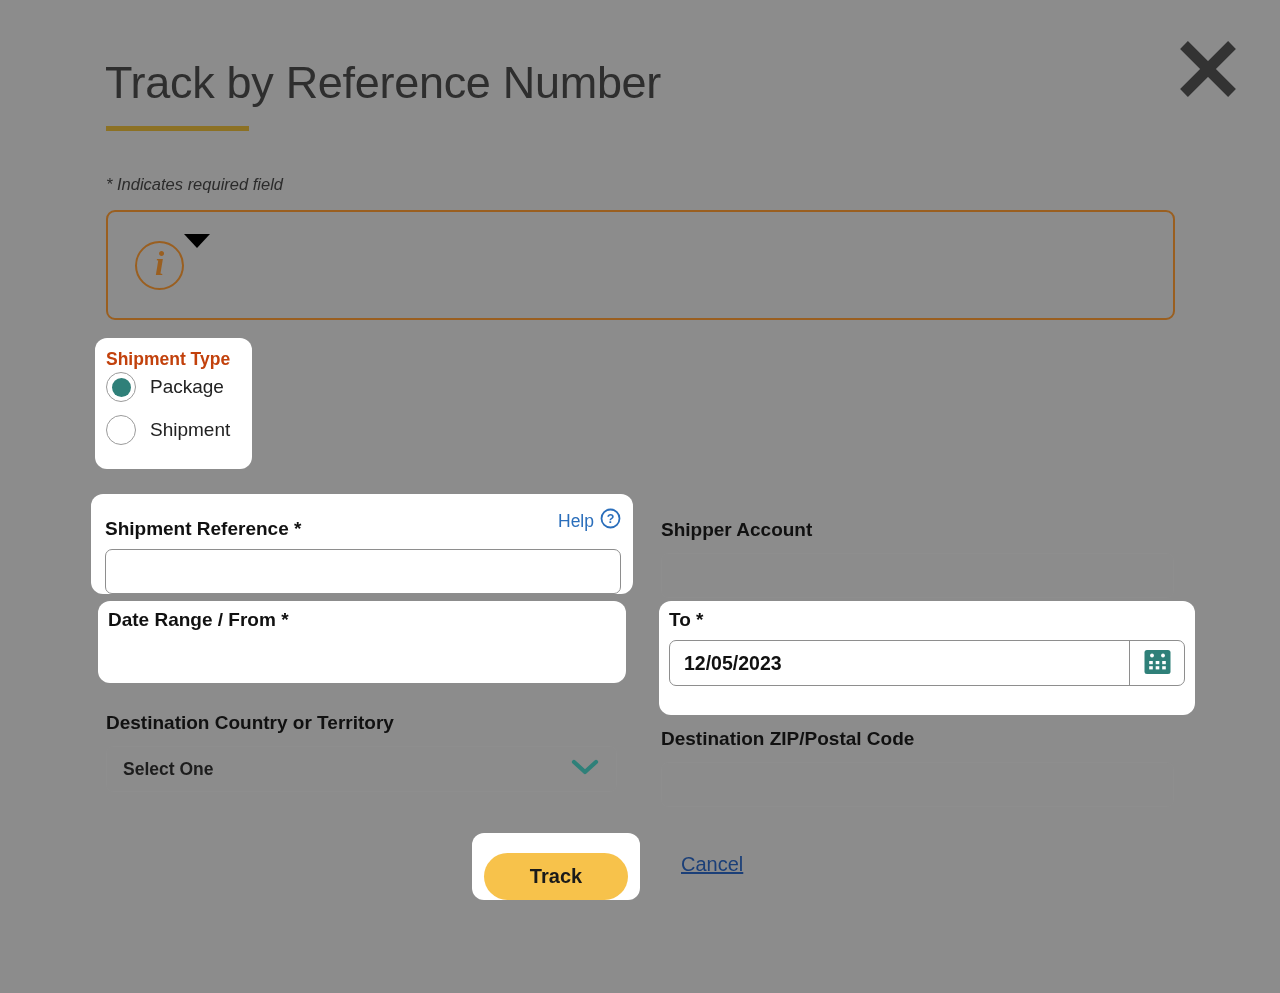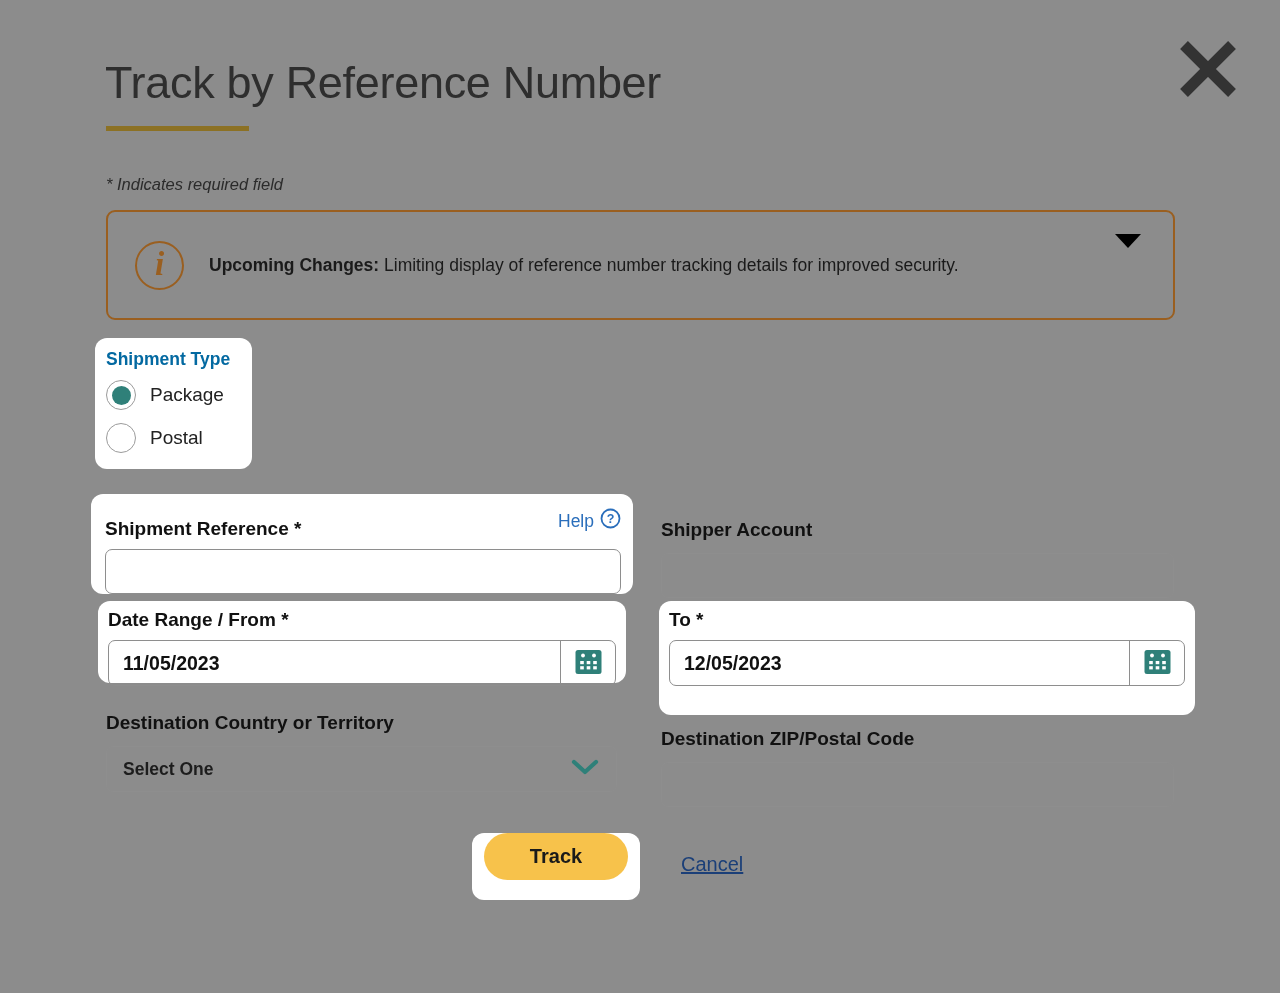--- a/index.html
+++ b/index.html
@@ -126,22 +126,22 @@
   .card-shipment-type {
     left: 95px;
     top: 338px;
     width: 157px;
     height: 131px;
     padding: 11px 0 0 11px;
   }
   .group-label {
     font-size: 17.5px;
     font-weight: 700;
-    color: #0369a1;
-    margin: 0 0 10px 0;
+    color: #c2410c;
+    margin: 0 0 2px 0;
   }
   .radio-row {
     display: flex;
     align-items: center;
     margin-bottom: 13px;
     cursor: pointer;
   }
   .radio {
     width: 30px; height: 30px;
     border-radius: 50%;
@@ -290,21 +290,21 @@
   
   .track-wrap {
     position: absolute;
     left: 472px;
     top: 833px;
     width: 168px;
     height: 67px;
     background: #ffffff;
     border-radius: 12px;
     display: flex;
-    align-items: flex-start;
+    align-items: flex-end;
     justify-content: center;
   }
   .track-btn {
     width: 144px;
     height: 47px;
     border-radius: 24px;
     background: #f7c24b;
     border: none;
     font-size: 20px;
     font-weight: 700;
@@ -335,39 +335,36 @@
       </svg>
     </span>
   </button>
 
   <h1 class="title">Track by Reference Number</h1>
   <div class="title-underline"></div>
   <div class="required-note">* Indicates required field</div>
 
   <div class="alert">
     <div class="alert-icon">i</div>
-    <div class="alert-text">
-      <b>Upcoming Changes:</b><span> Limiting display of reference number tracking details for improved security.</span>
-    </div>
     <div class="alert-caret"></div>
   </div>
 
   <div class="card card-shipment-type">
     <div class="group-label">Shipment Type</div>
 
     <div class="radio-row">
       <span class="radio">
         <span class="radio-dot"></span>
       </span>
       <span class="radio-label">Package</span>
     </div>
 
     <div class="radio-row">
       <span class="radio"></span>
-      <span class="radio-label">Postal</span>
+      <span class="radio-label">Shipment</span>
     </div>
   </div>
 
   <div class="card card-ref">
     <div class="label-row">
       <span class="field-label">Shipment Reference *</span>
       <a class="help-link">
         <span>Help</span>
         <span class="help-icon">
           <svg width="21" height="21" viewBox="0 0 21 21" aria-hidden="true">
@@ -380,41 +377,20 @@
     <input class="text-input" type="text" value="" style="">
   </div>
 
   <div class="plain-field field-shipper">
     <span class="field-label">Shipper Account</span>
     <input class="text-input" type="text" value="" style="">
   </div>
 
   <div class="card card-date-from">
     <span class="field-label">Date Range / From *</span>
-    <div class="date-input-wrap">
-      <input class="date-input" type="text" value="11/05/2023" style="">
-      <button class="cal-btn">
-        <span>
-          <svg width="29" height="29" viewBox="0 0 29 29" aria-hidden="true">
-            <rect x="1.5" y="3" width="26" height="24" rx="2.5" fill="#2f8079"></rect>
-            <circle cx="9" cy="8.5" r="1.9" fill="#ffffff"></circle>
-            <circle cx="20" cy="8.5" r="1.9" fill="#ffffff"></circle>
-            <rect x="4.5" y="12" width="20" height="12.5" fill="#ffffff" opacity="0"></rect>
-            <g fill="#ffffff">
-              <rect x="6.2" y="14" width="3.6" height="3.2"></rect>
-              <rect x="12.7" y="14" width="3.6" height="3.2"></rect>
-              <rect x="19.2" y="14" width="3.6" height="3.2"></rect>
-              <rect x="6.2" y="19.2" width="3.6" height="3.2"></rect>
-              <rect x="12.7" y="19.2" width="3.6" height="3.2"></rect>
-              <rect x="19.2" y="19.2" width="3.6" height="3.2"></rect>
-            </g>
-          </svg>
-        </span>
-      </button>
-    </div>
   </div>
 
   <div class="card card-date-to">
     <span class="field-label">To *</span>
     <div class="date-input-wrap">
       <input class="date-input" type="text" value="12/05/2023" style="">
       <button class="cal-btn">
         <span>
           <svg width="29" height="29" viewBox="0 0 29 29" aria-hidden="true">
             <rect x="1.5" y="3" width="26" height="24" rx="2.5" fill="#2f8079"></rect>

